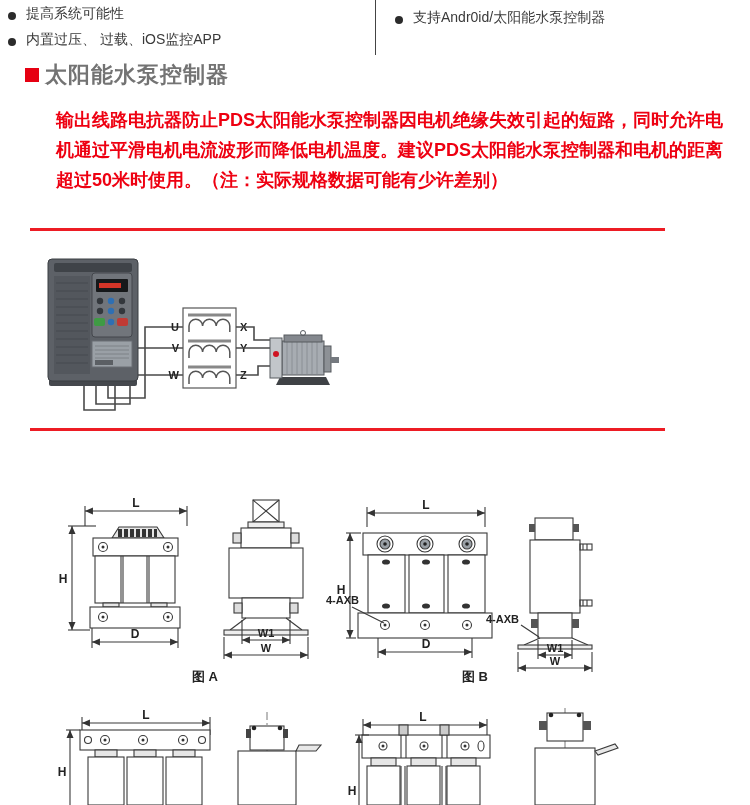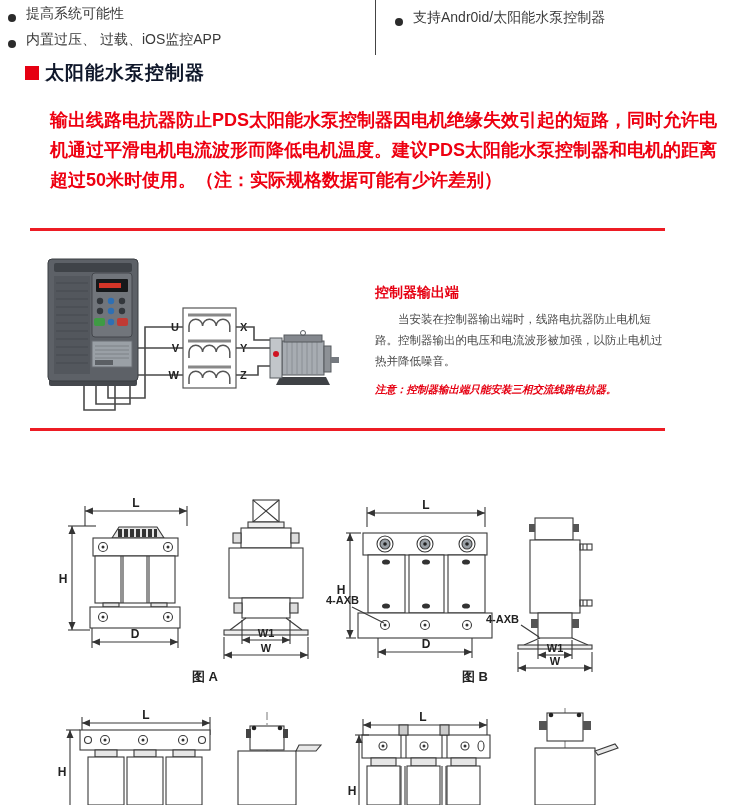--- a/index.html
+++ b/index.html
@@ -1,26 +1,26 @@
 <!DOCTYPE html>
 <html><head>
 <meta charset="utf-8">
 <style>
   html,body{margin:0;padding:0;}
   body{width:750px;height:805px;background:#ffffff;font-family:"Liberation Sans",sans-serif;position:relative;overflow:hidden;}
   .abs{position:absolute;}
   
   .feat-list{list-style:none;margin:0;padding:0;}
-  .feat-item{display:flex;align-items:flex-end;margin-bottom:9px;color:#3a3a3a;font-size:14px;line-height:17px;}
+  .feat-item{display:flex;align-items:center;margin-bottom:9px;color:#3a3a3a;font-size:14px;line-height:17px;}
   .bullet-dot{width:8px;height:8px;border-radius:50%;background:#2b2b2b;margin:4px 10px 0 0;flex:0 0 auto;}
   .hdr-divider{width:1px;background:#444;}
   
   .sec-head{display:flex;align-items:center;}
   .red-sq{width:14px;height:14px;background:#e60012;margin-right:6px;flex:0 0 auto;}
-  .sec-title{font-size:19px;font-weight:bold;color:#0f172a;margin:0;letter-spacing:1px;}
+  .sec-title{font-size:22px;font-weight:bold;color:#737373;margin:0;letter-spacing:1px;}
   .desc{color:#ee0011;font-size:18px;line-height:30px;font-weight:600;margin:0;}
   
   .wire-panel{border-top:3px solid #ed1c24;border-bottom:3px solid #ed1c24;background:#fff;}
   .out-col{line-height:normal;}
   .out-title{color:#e60012;font-size:14px;font-weight:bold;margin:0;}
   .out-body{color:#4a4a4a;font-size:11.5px;line-height:21px;margin:7px 0 0 0;text-indent:2em;}
   .out-note{color:#e60012;font-size:10.5px;font-style:italic;font-weight:bold;margin:11px 0 0 0;}
   
   svg text{font-family:"Liberation Sans",sans-serif;font-weight:bold;fill:#222;}
 </style>
@@ -43,21 +43,21 @@
     <span class="bullet-dot"></span>
     <span>支持Andr0id/太阳能水泵控制器</span>
   </li>
 </ul>
 
 <div class="sec-head abs" style="left:25px;top:60px;">
   <span class="red-sq"></span>
   <h1 class="sec-title">太阳能水泵控制器</h1>
 </div>
 
-<p class="desc abs" style="left:50px;top:105px;width:680px;">输出线路电抗器防止PDS太阳能水泵控制器因电机绝缘失效引起的短路，同时允许电机通过平滑电机电流波形而降低电机温度。建议PDS太阳能水泵控制器和电机的距离超过50米时使用。（注：实际规格数据可能有少许差别）</p>
+<p class="desc abs" style="left:56px;top:105px;width:680px;">输出线路电抗器防止PDS太阳能水泵控制器因电机绝缘失效引起的短路，同时允许电机通过平滑电机电流波形而降低电机温度。建议PDS太阳能水泵控制器和电机的距离超过50米时使用。（注：实际规格数据可能有少许差别）</p>
 
 <div class="wire-panel abs" style="left:30px;top:228px;width:635px;height:197px;">
 
   <svg class="abs" style="left:0;top:0;" width="340" height="197" viewBox="0 0 340 197">
 
     <g stroke="#4a4a4a" stroke-width="1.6" fill="none">
       <path d="M78 150 V167 H115 V96 H153"></path>
       <path d="M66 150 V173 H100 V117 H153"></path>
       <path d="M54 150 V179 H85 V144 H153"></path>
     </g>
@@ -145,25 +145,20 @@
       </g>
       <rect x="254" y="104" width="38" height="7" fill="#84888e" stroke="#565a5f"></rect>
       <circle cx="273" cy="102" r="2.5" fill="none" stroke="#565a5f"></circle>
       <rect x="240" y="107" width="12" height="40" fill="#c2c6ca" stroke="#565a5f"></rect>
       <circle cx="246" cy="123" r="3" fill="#cf1322"></circle>
       <rect x="294" y="115" width="7" height="26" fill="#8d9196" stroke="#565a5f"></rect>
       <rect x="301" y="126" width="8" height="6" fill="#75797f"></rect>
     </g>
   </svg>
 
-  <div class="out-col abs" style="left:345px;top:53px;width:288px;">
-    <p class="out-title">控制器输出端</p>
-    <p class="out-body">当安装在控制器输出端时，线路电抗器防止电机短路。控制器输出的电压和电流波形被加强，以防止电机过热并降低噪音。</p>
-    <p class="out-note">注意：控制器输出端只能安装三相交流线路电抗器。</p>
-  </div>
 </div>
 
 <svg class="abs" style="left:0;top:480px;" width="750" height="325" viewBox="0 0 750 325">
   <defs>
     <marker id="arw" viewBox="0 0 10 10" refX="9" refY="5" markerWidth="8" markerHeight="8" orient="auto-start-reverse">
       <path d="M0 1 L9 5 L0 9 Z" fill="#333"></path>
     </marker>
   </defs>
   <g stroke="#3a3a3a" stroke-width="1.1" fill="none" font-size="12">
 

